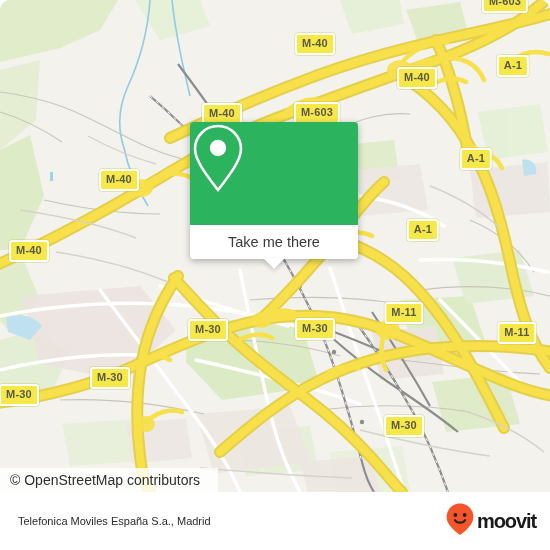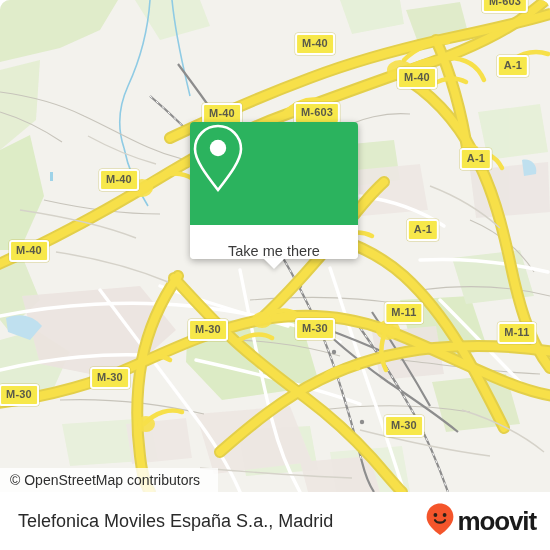--- a/index.html
+++ b/index.html
@@ -49,21 +49,21 @@
     background:#2bb35e;
     height:103px;
     border-radius:4px 4px 0 0;
     display:flex;align-items:center;justify-content:center;
   }
   .popup-head svg{display:block;}
   .popup-body{
     background:#ffffff;
     height:34px;
     border-radius:0 0 4px 4px;
-    display:flex;align-items:flex-end;justify-content:center;
+    display:flex;align-items:center;justify-content:center;
     position:relative;
   }
   .popup-label{
     color:#3b3b3b;
     font-size:14.5px;
     font-family:"Liberation Sans", sans-serif;
   }
   .popup-tail{
     position:absolute;
     left:50%;bottom:-10px;
@@ -91,29 +91,29 @@
   .footer{
     position:absolute;left:0;top:492px;width:550px;height:58px;
     background:#ffffff;
     display:flex;align-items:center;
     box-sizing:border-box;
     padding:0 14px 0 18px;
     z-index:50;
   }
   .footer-title{
     flex:1;
-    font-size:18px;
+    font-size:11px;
     color:#2a2a2a;
     font-family:"Liberation Sans", sans-serif;
     white-space:nowrap;
     overflow:hidden;
   }
   .brand{display:flex;align-items:center;gap:2px;}
   .brand-word{
-    font-size:26px;
+    font-size:20px;
     font-weight:bold;
     color:#1a1a1a;
     letter-spacing:-1.1px;
     line-height:1;
     font-family:"Liberation Sans", sans-serif;
   }
 </style>
 </head>
 <body>
 

